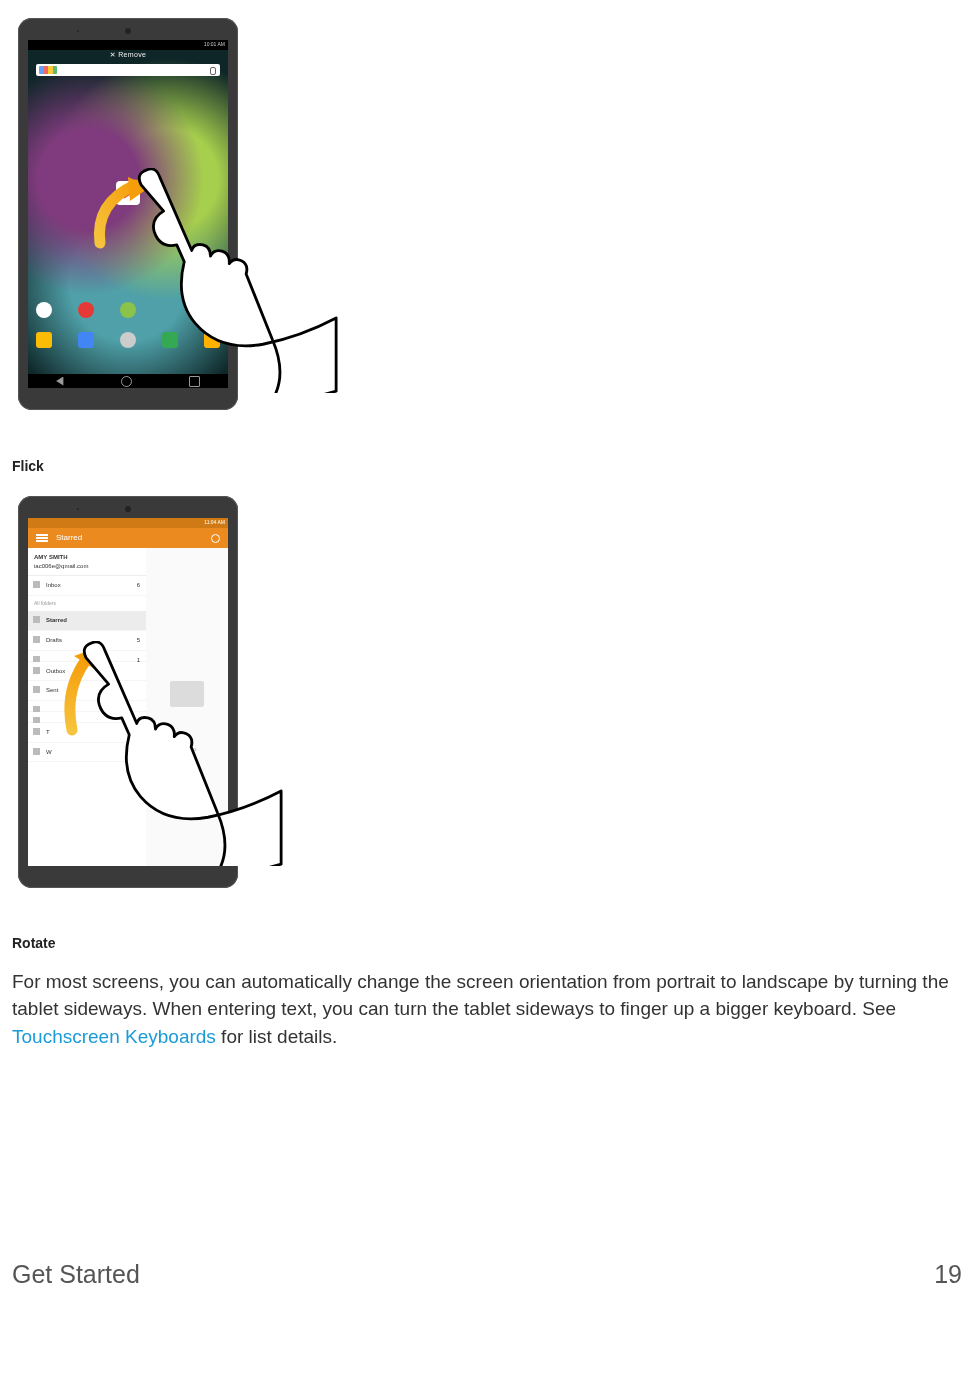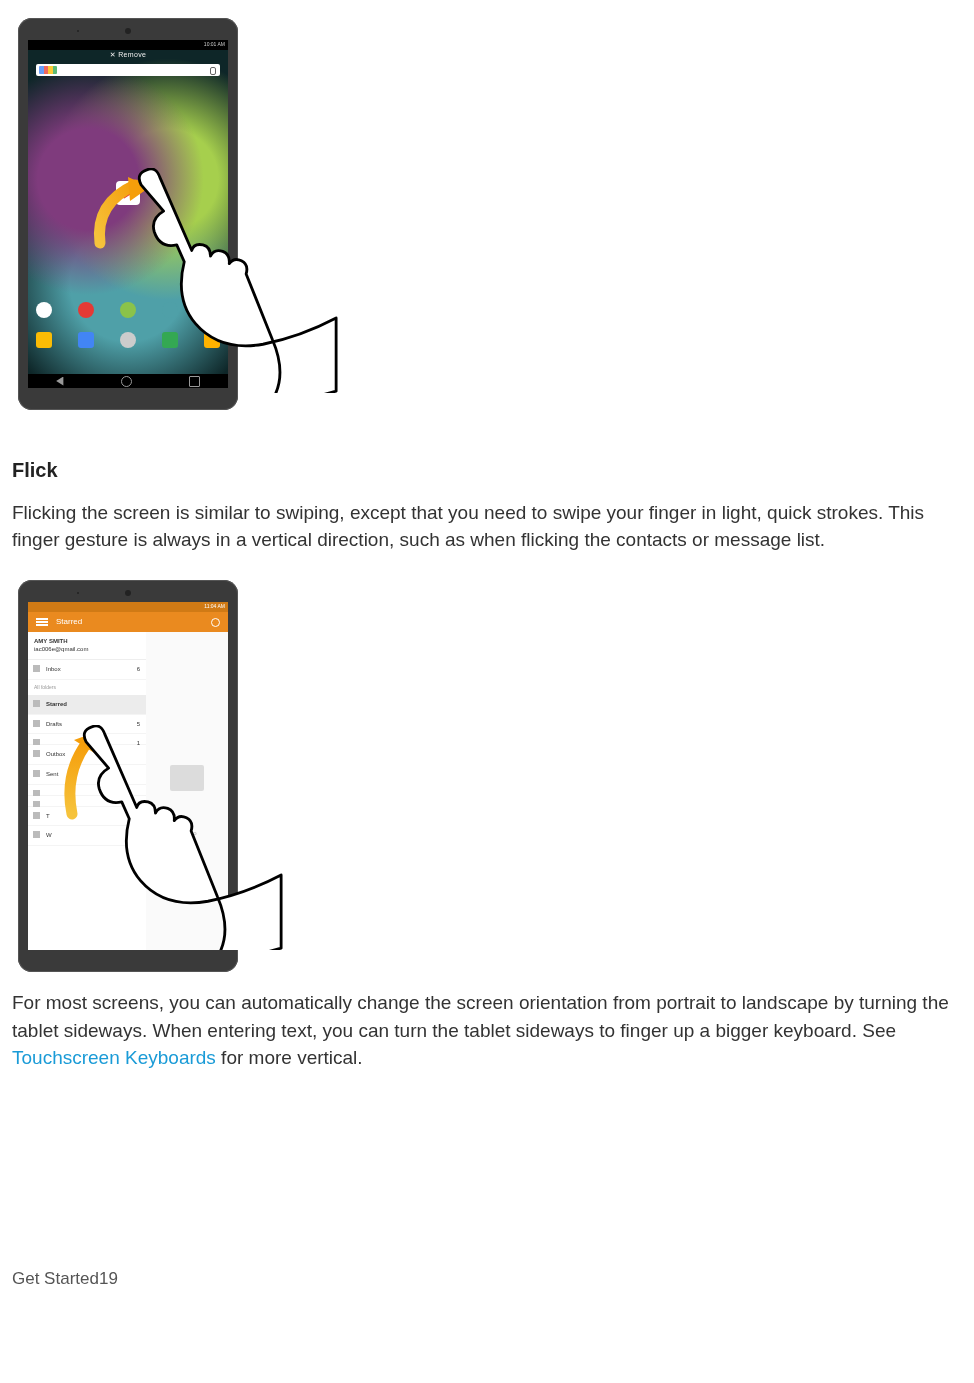--- a/index.html
+++ b/index.html
@@ -13,40 +13,40 @@
       font-size: 19px;
       line-height: 1.45;
     }
     .content {
       min-height: 1280px;
       position: relative;
     }
     h3.section-heading {
       font-weight: bold;
       color: #222;
-      font-size: 20px;
+      font-size: 14px;
       margin: 28px 0 14px 0;
     }
     p.body-text {
       margin: 0 0 20px 0;
       color: #333;
     }
     a.doc-link {
       color: #1a9bd7;
       text-decoration: none;
     }
     .footer {
       position: absolute;
       bottom: 0;
       left: 0;
       right: 0;
       display: flex;
-      justify-content: flex-start;
+      justify-content: space-between;
       color: #555;
-      font-size: 17px;
+      font-size: 25px;
     }
     .illustration-wrap {
       margin: 6px 0 10px 6px;
       position: relative;
       display: inline-block;
     }
     
     .tablet {
       width: 220px;
       height: 392px;
@@ -239,21 +239,20 @@
                  q -46 8 -72 -22 q -22 -26 -12 -66
                  l -8 -18
                  q -18 4 -24 -14 q -4 -14 10 -22
                  Z" fill="#ffffff" stroke="#000" stroke-width="3" stroke-linejoin="round"></path>
       </svg>
     </div>
   </div>
 
   
   <h3 class="section-heading">Flick</h3>
-  <p class="body-text">Flicking the screen is similar to swiping, except that you need to swipe your finger in light, quick strokes. This finger gesture is always in a vertical direction, such as when flicking the contacts or message list.</p>
 
   
   <div class="illustration-wrap">
     <div class="tablet">
       <div class="camera"></div>
       <div class="screen mail">
         <div class="status">11:04 AM</div>
         <div class="appbar">Starred</div>
         <div class="drawer">
           <div class="acct">
@@ -311,22 +310,23 @@
                  Q 200 180 160 188
                  q -46 8 -72 -22 q -22 -26 -12 -66
                  l -8 -18
                  q -18 4 -24 -14 q -4 -14 10 -22
                  Z" fill="#ffffff" stroke="#000" stroke-width="3" stroke-linejoin="round"></path>
       </svg>
     </div>
   </div>
 
   
+  <h3 class="section-heading">Rotate</h3>
   <p class="body-text">
-    <span>For most screens, you can automatically change the screen orientation from portrait to landscape by turning the tablet sideways. When entering text, you can turn the tablet sideways to finger up a bigger keyboard. See </span><a href="#" class="doc-link">Touchscreen Keyboards</a><span> for more vertical.</span>
+    <span>For most screens, you can automatically change the screen orientation from portrait to landscape by turning the tablet sideways. When entering text, you can turn the tablet sideways to finger up a bigger keyboard. See </span><a href="#" class="doc-link">Touchscreen Keyboards</a><span> for list details.</span>
   </p>
 
   
   <div class="footer">
     <span>Get Started</span>
     <span>19</span>
   </div>
 </div>
 
 </body></html>

